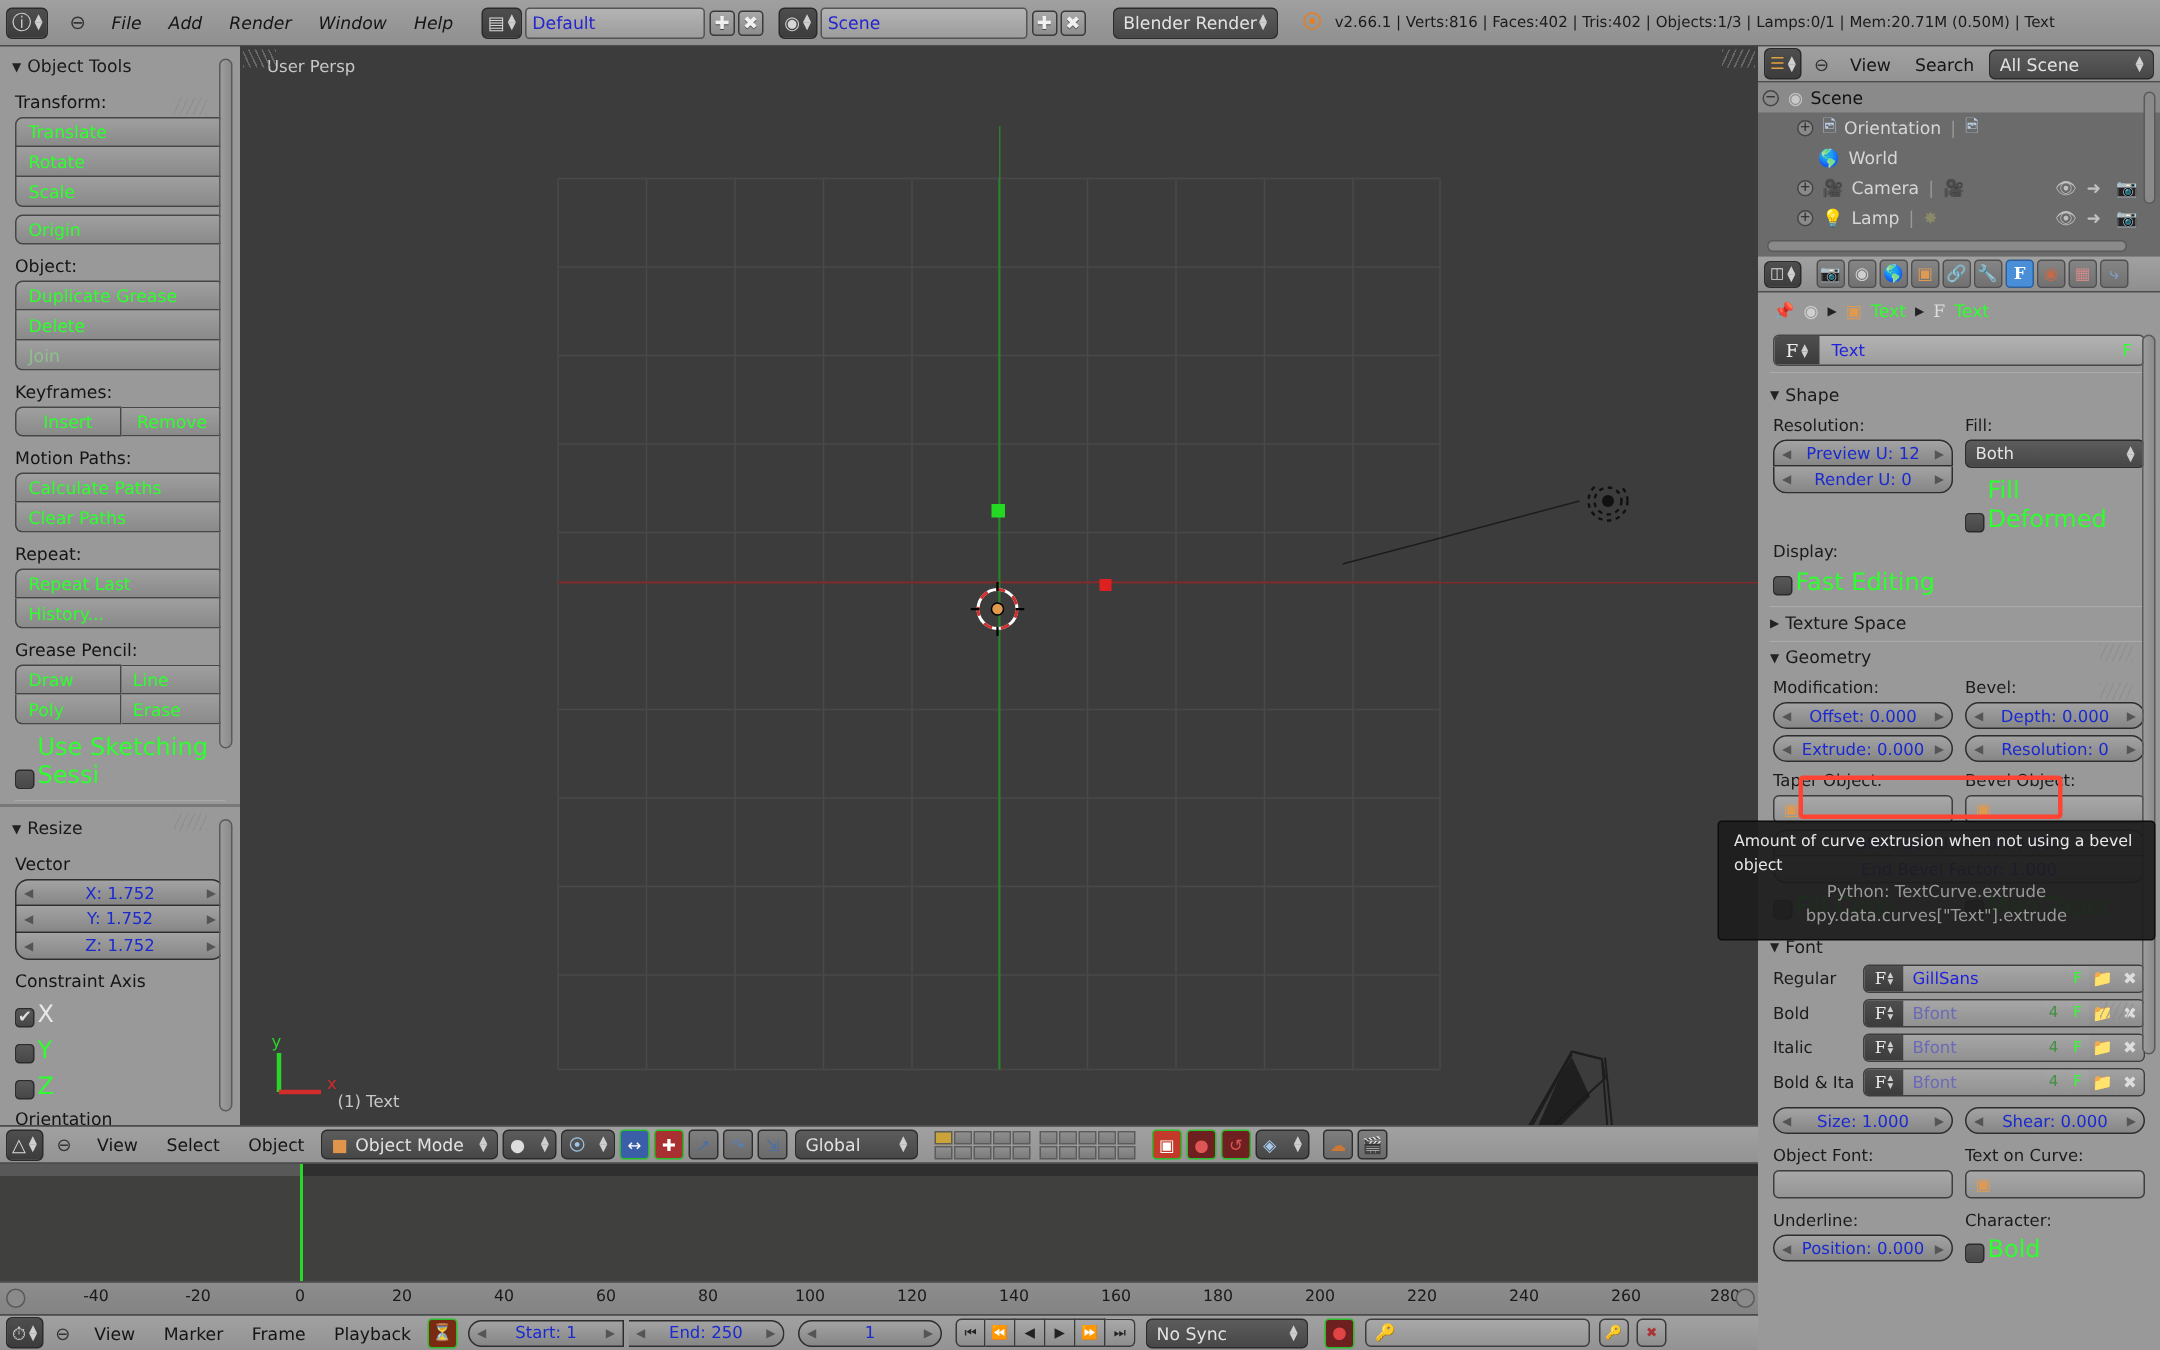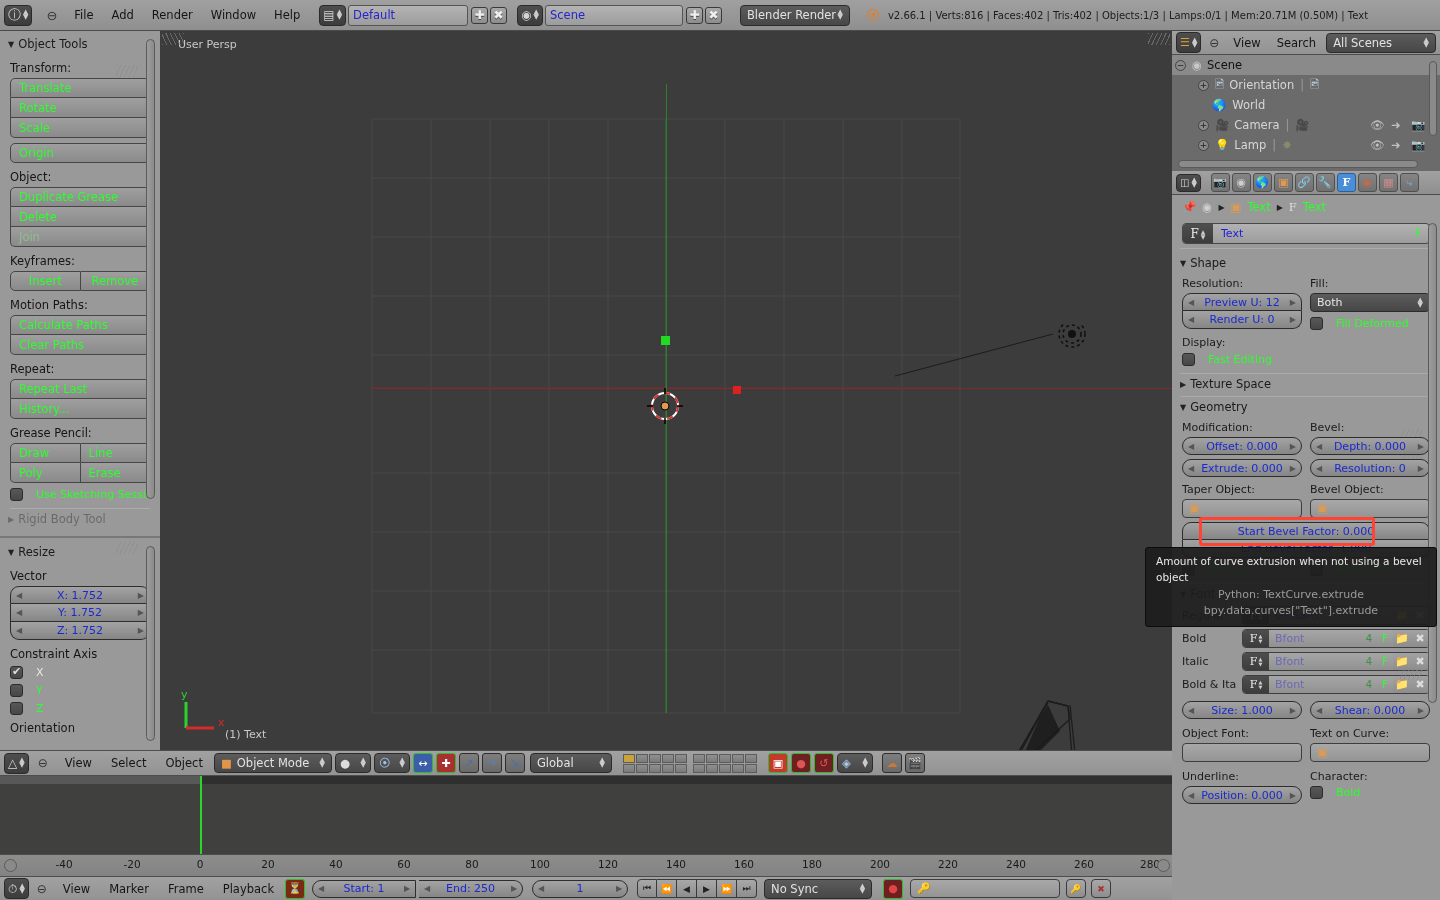--- a/index.html
+++ b/index.html
@@ -49,21 +49,21 @@
     background:linear-gradient(to bottom,#a0a0a0,#8f8f8f);
     border-bottom:1px solid #4a4a4a;
     display:flex; align-items:center; padding-left:4px; gap:0;
   }
   .icon-sel {
     display:flex; align-items:center; height:21px;
     background:linear-gradient(to bottom,#4e4e4e,#3c3c3c);
     border:1px solid #2a2a2a; border-radius:4px; padding:0 3px; gap:2px;
   }
   .spinarr { display:flex; flex-direction:column; line-height:5px; font-size:7px; color:#cfcfcf; }
-  .menu-item { padding:0 9px; font-size:11.5px; color:#151515; height:31px; display:flex; align-items:center; }
+  .menu-item { padding:0 9px; font-size:11.5px; color:#151515; height:31px; display:flex; align-items:center;font-style:italic; }
   .dropbar {
     height:21px; display:flex; align-items:center;
     background:linear-gradient(to bottom,#b4b4b4,#9c9c9c);
     border:1px solid #555; border-radius:3px; padding:0 8px 0 4px;
     color:#2525cc; font-size:11.5px; min-width:120px;
   }
   .sqbtn {
     width:17px; height:17px; border:1px solid #3a3a3a; border-radius:3px;
     background:linear-gradient(to bottom,#a8a8a8,#8d8d8d);
     display:flex; align-items:center; justify-content:center;
@@ -216,21 +216,21 @@
   }
   .sep { height:1px; background:#7d7d7d; margin:3px 0; border-bottom:1px solid #ababab; }
   .pcol { display:flex; gap:8px; padding:0 10px; }
   .pcol > div { flex:1; }
   .dd {
     height:19px; display:flex; align-items:center; justify-content:space-between;
     background:linear-gradient(to bottom,#5c5c5c,#474747);
     border:1px solid #2b2b2b; border-radius:4px; padding:0 6px;
     color:#e4e4e4; font-size:11px;
   }
-  .chkrow { display:flex; align-items:flex-end; gap:13px; font-size:11px; }
+  .chkrow { display:flex; align-items:flex-end; gap:2px; font-size:16px; }
   .fontrow { display:flex; align-items:center; gap:5px; padding:2px 10px; }
   .fontrow .lbl { width:55px; font-size:11px; color:#1b1b1b; }
   .fontwidget { flex:1; display:flex; height:19px; border:1px solid #3e3e3e; border-radius:4px; overflow:hidden; }
   .fw-icon { width:26px; background:linear-gradient(to bottom,#4e4e4e,#3c3c3c);
              display:flex; align-items:center; justify-content:center; gap:1px; color:#eee; font-size:11px; }
   .fw-name { flex:1; background:linear-gradient(to bottom,#a6a6a6,#919191); display:flex; align-items:center;
              padding-left:6px; font-size:11px; }
   .fw-num { width:16px; background:linear-gradient(to bottom,#a6a6a6,#919191);
             display:flex; align-items:center; justify-content:center; font-size:10px; color:#3f8f3f; }
   .fw-f { width:16px; background:linear-gradient(to bottom,#a6a6a6,#919191);
@@ -658,21 +658,21 @@
         <span style="font-size:11px;color:#e0a040;">☰</span>
         <span class="spinarr">
             <span>▲</span>
             <span>▼</span>
           </span>
       </div>
       <span style="color:#333;font-size:12px;padding:0 4px;">⊖</span>
       <div class="hmenu" style="padding:0 6px;">View</div>
       <div class="hmenu" style="padding:0 6px;">Search</div>
       <div class="modebox" style="flex:1;justify-content:space-between;margin-right:4px;">
-        <span>All Scenes</span>
+        <span>All Scene</span>
         <span class="spinarr">
             <span>▲</span>
             <span>▼</span>
           </span>
       </div>
     </div>
 
     <div class="out-row sel">
       <span class="expander" style="margin-left:3px;">−</span>
       <span style="margin:0 5px 0 6px;color:#c8c8c8;">◉</span>

